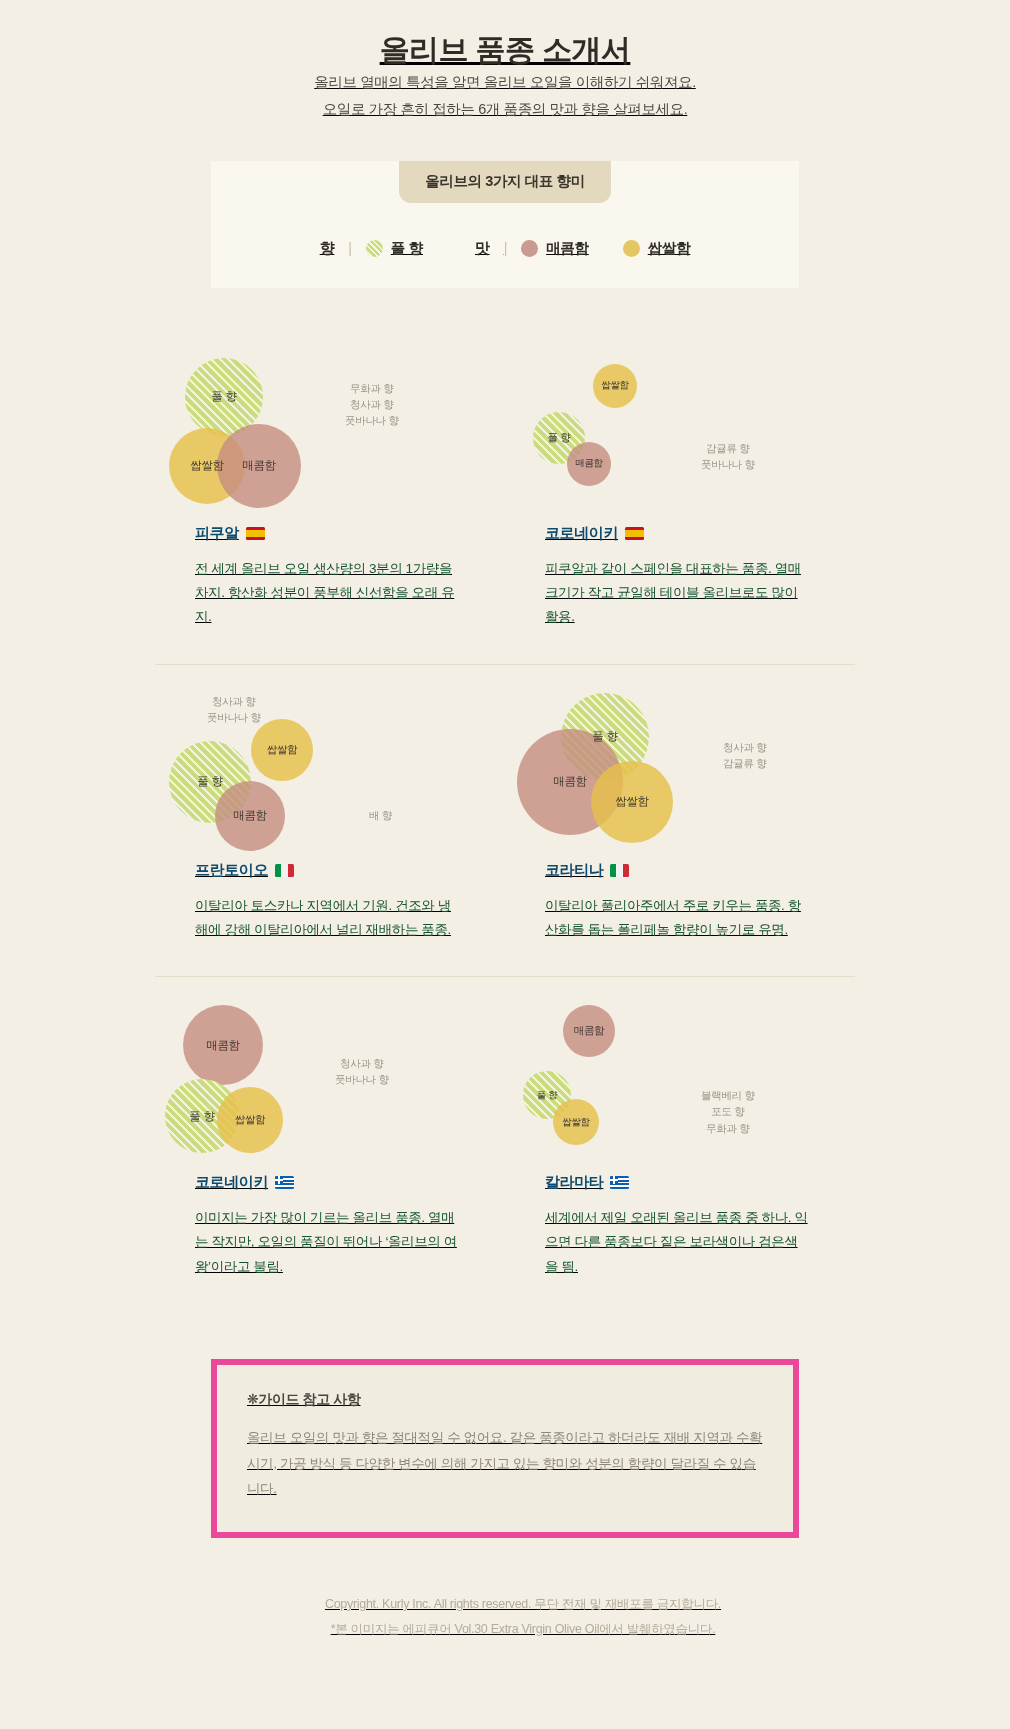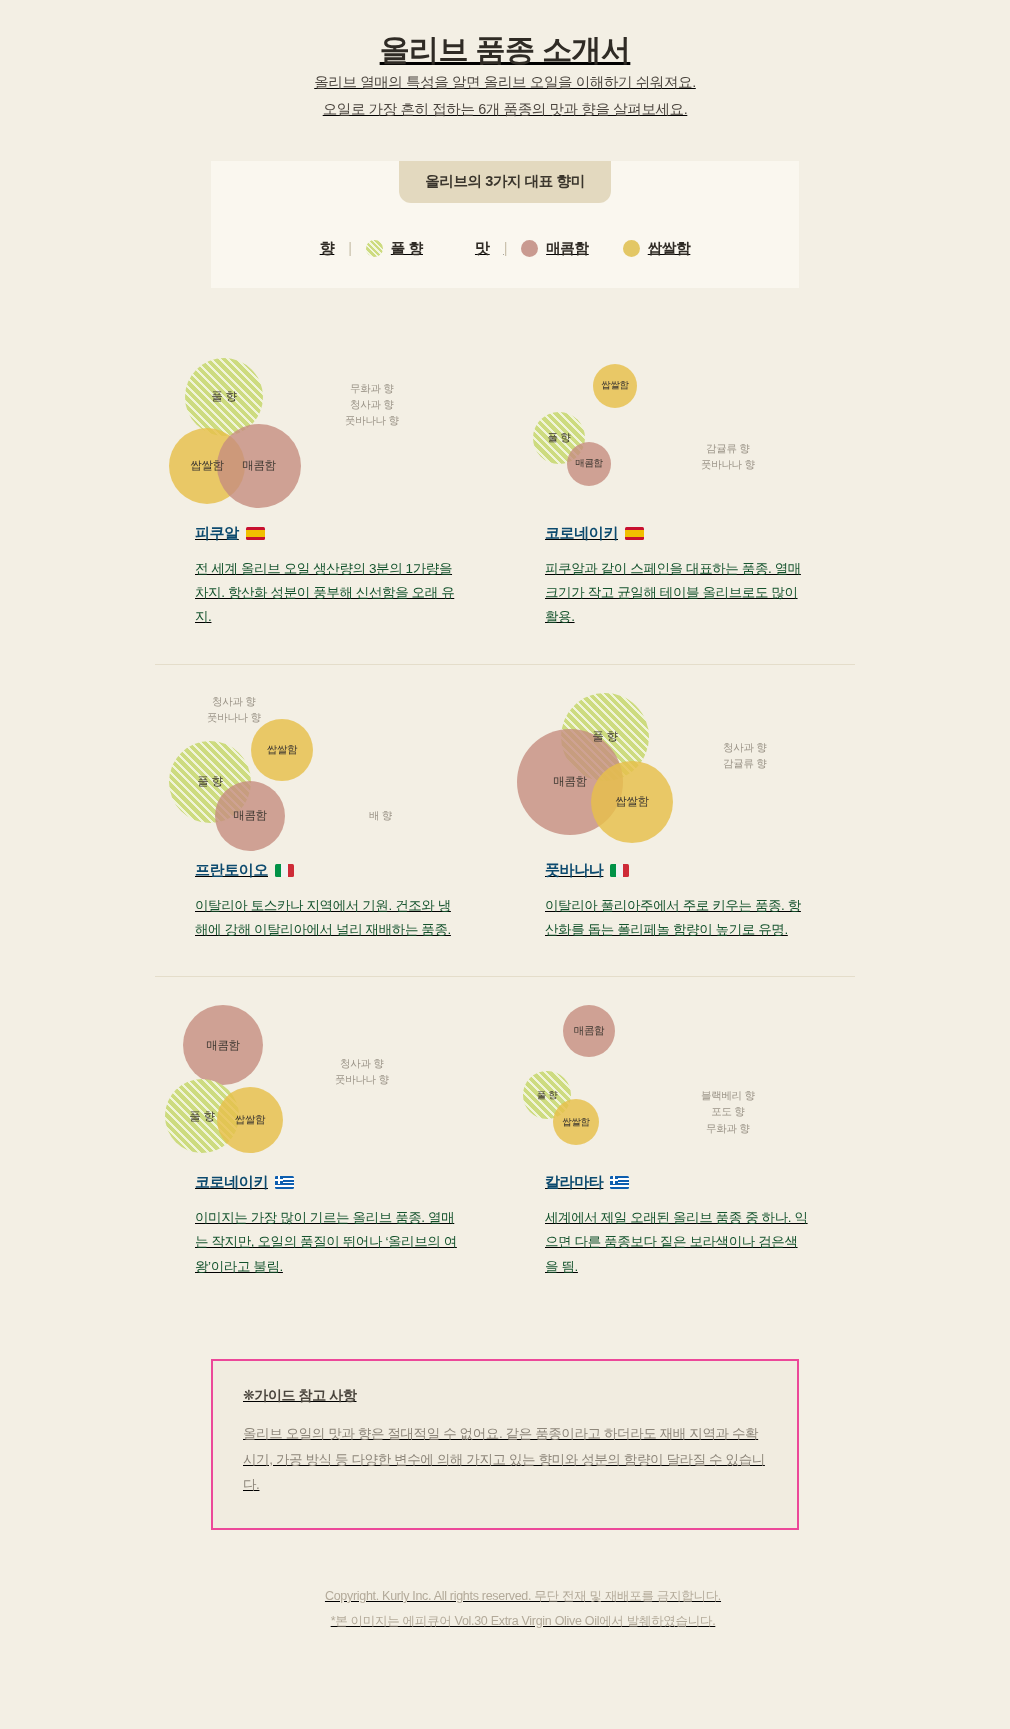--- a/index.html
+++ b/index.html
@@ -114,21 +114,21 @@
       linear-gradient(to right, transparent 37%, #fff 37% 63%, transparent 63%);
   }
   .v-desc {
     margin-top: 14px; padding-left: 40px; padding-right: 46px;
     font-size: 13.5px; color: #14532d; line-height: 1.8; letter-spacing: -0.4px;
   }
 
   
   .guide {
     width: 588px; margin: 46px auto 0 auto;
-    border: 2px solid #ec4899;
+    border: 6px solid #ec4899;
     background: #f1ece0;
     padding: 26px 30px 30px 30px;
   }
   .guide-title {
     font-size: 14px; font-weight: 700; color: #4a453d; letter-spacing: -0.4px;
   }
   .guide-body {
     margin-top: 16px; font-size: 13.5px; color: #8d867a;
     line-height: 1.9; letter-spacing: -0.4px;
   }
@@ -260,21 +260,21 @@
             </div>
             <div class="bubble bitter" style="width: 82px; height: 82px; left: 86px; top: 70px; font-size: 11.5px;">
               <span>쌉쌀함</span>
             </div>
             <div class="aromas" style="left: 218px; top: 48px;">
               <span class="aroma-line">청사과 향</span>
               <span class="aroma-line">감귤류 향</span>
             </div>
           </div>
           <div class="v-name">
-            <span>풋바나나</span>
+            <span>코라티나</span>
             <span class="flag-box flag-it"></span>
           </div>
           <div class="v-desc">이탈리아 풀리아주에서 주로 키우는 품종. 항산화를 돕는 폴리페놀 함량이 높기로 유명.</div>
         </div>
       </div>
       <div class="grid-row divided" id="row-4">
         <div class="cell">
           <div class="bubbles">
             <div class="bubble spicy" style="width: 80px; height: 80px; left: 28px; top: 2px; font-size: 11.5px;">
               <span>매콤함</span>

